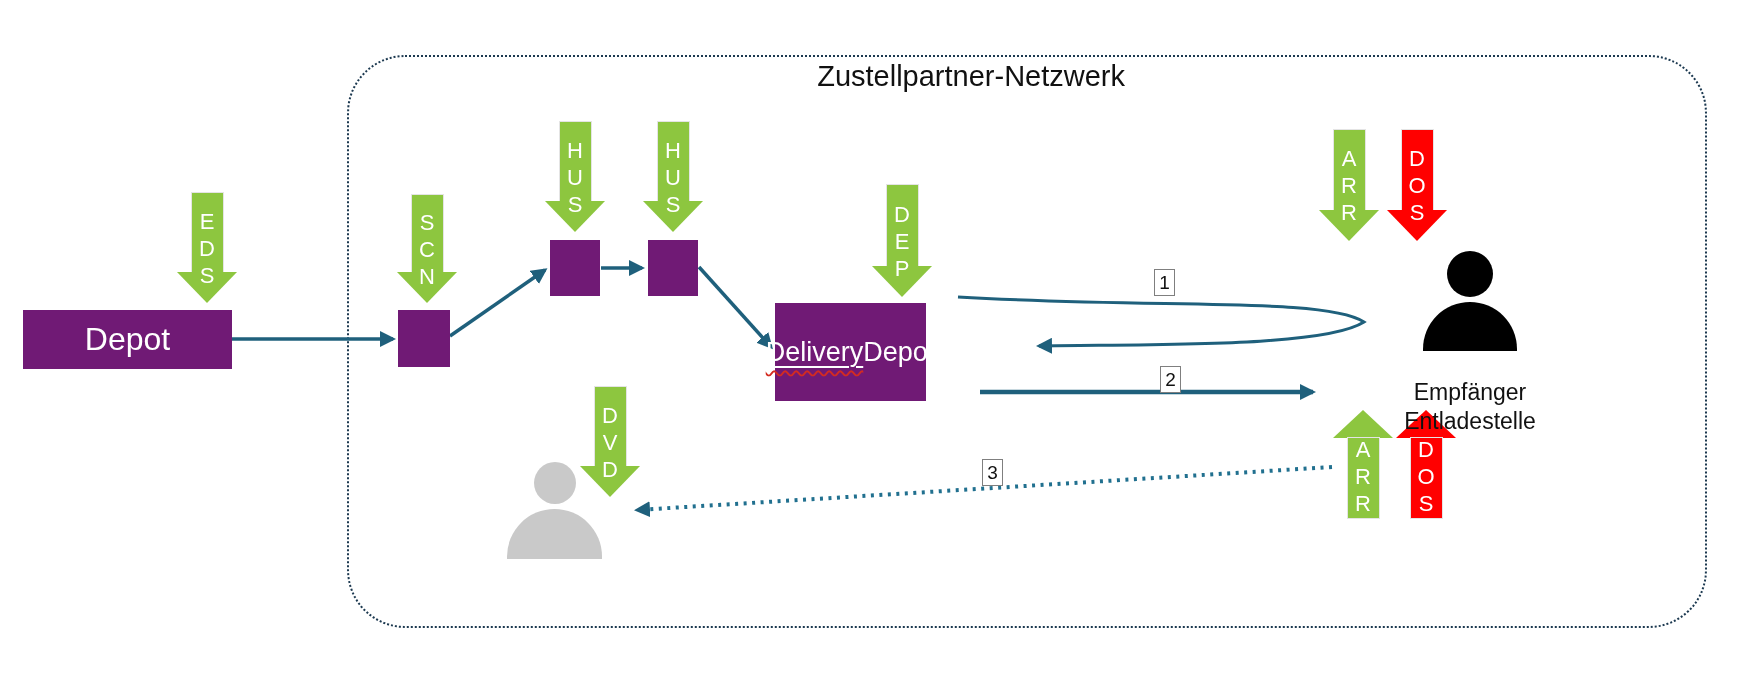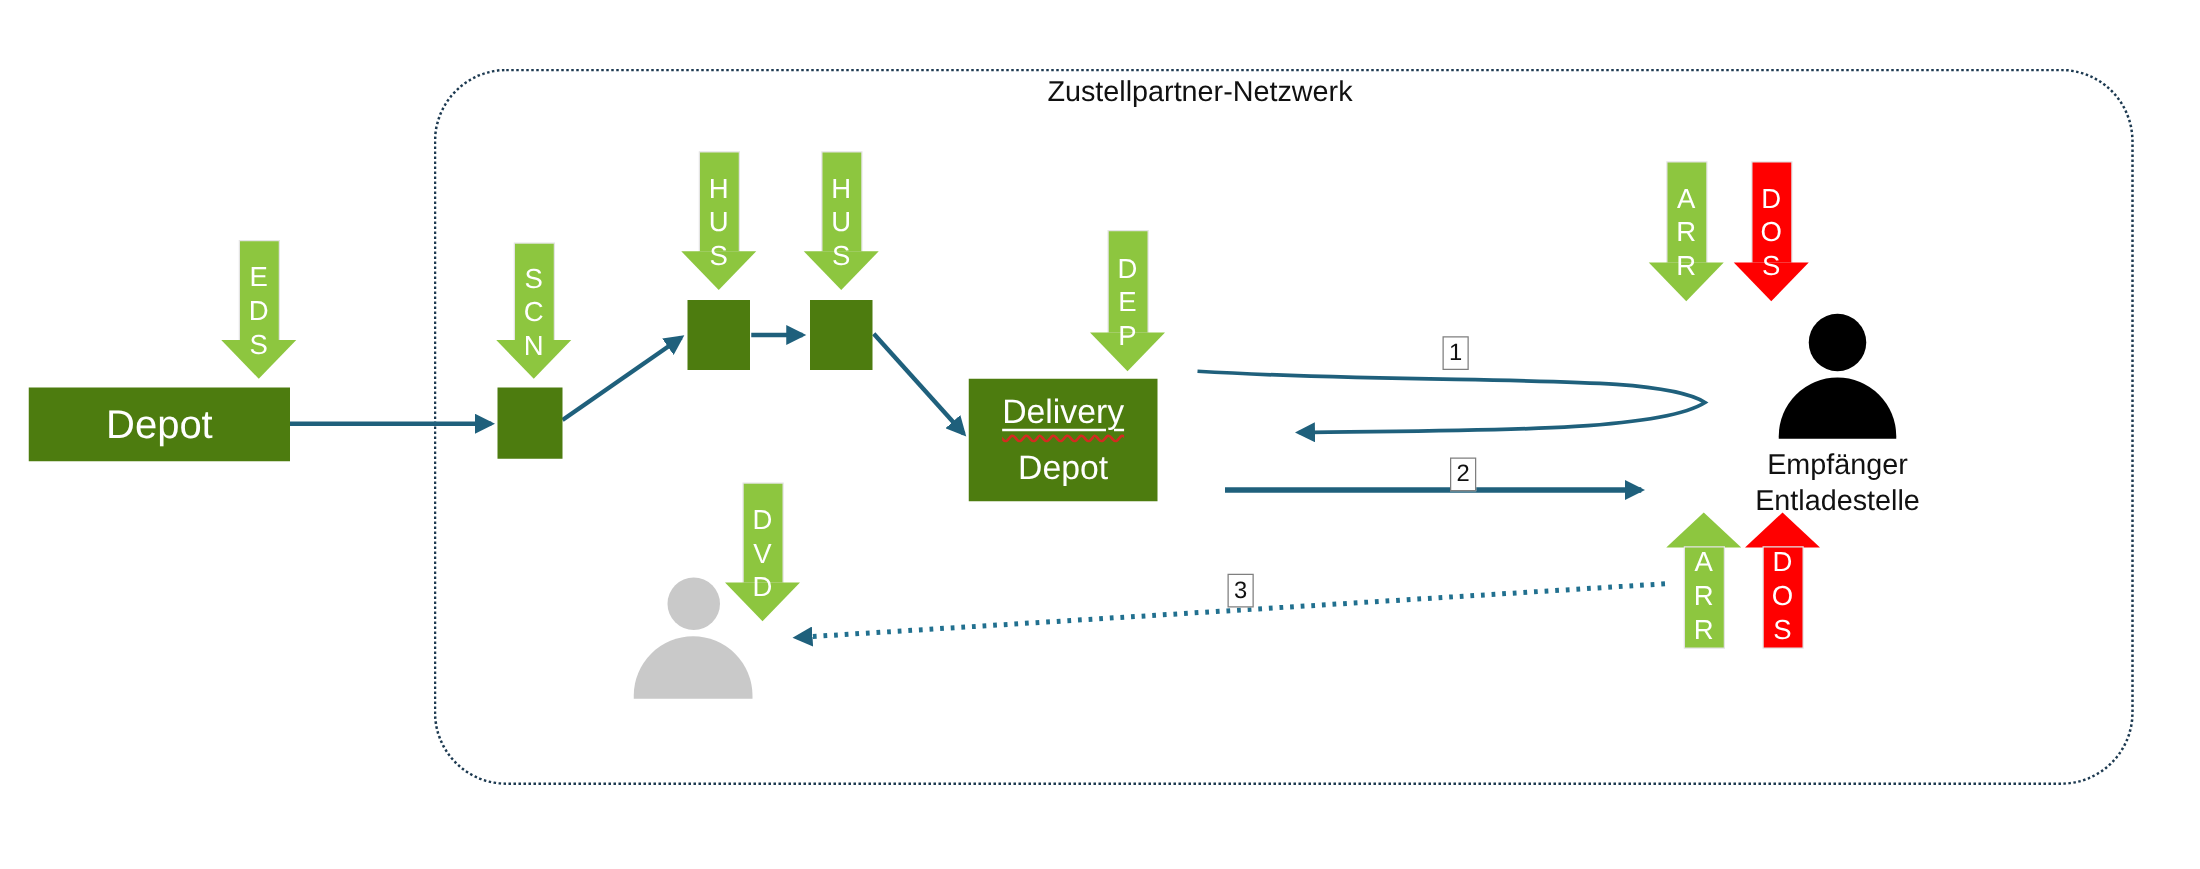--- a/index.html
+++ b/index.html
@@ -6,30 +6,30 @@
   .stage{
     position:relative;width:1760px;height:695px;overflow:hidden;
     font-family:"Liberation Sans", sans-serif;background:#fff;
   }
   
   .net-border{
     position:absolute;left:347px;top:55px;width:1360px;height:573px;
     border:2px dotted #1C3950;border-radius:58px;box-sizing:border-box;
   }
   .title{
-    position:absolute;left:795px;top:60px;width:330px;text-align:center;
-    font-size:23px;color:#111;white-space:nowrap;
+    position:absolute;left:795px;top:60px;width:330px;text-align:right;
+    font-size:29px;color:#111;white-space:nowrap;
   }
   
   svg.connectors{position:absolute;left:0;top:0;width:1760px;height:695px;}
   
-  .slate{background:#4d7c0f;position:absolute;box-sizing:border-box;}
+  .slate{background:#701a75;position:absolute;box-sizing:border-box;}
   .depot-node{left:23px;top:310px;width:209px;height:59px;display:flex;align-items:center;justify-content:center;}
   .depot-node span{color:#fff;font-size:32px;}
-  .dd-node{left:775px;top:303px;width:151px;height:98px;display:flex;flex-direction:column;align-items:center;justify-content:center;}
+  .dd-node{left:775px;top:303px;width:151px;height:98px;display:flex;flex-direction:row;align-items:center;justify-content:center;}
   .dd-line{color:#fff;font-size:27px;line-height:45px;}
   .sq1{left:398px;top:310px;width:52px;height:57px;}
   .sq2{left:550px;top:240px;width:50px;height:56px;}
   .sq3{left:648px;top:240px;width:50px;height:56px;}
   
   .u-solid{text-decoration:underline;text-decoration-thickness:2px;text-underline-offset:5px;}
   .u-wavy{text-decoration:underline wavy #D42B20;text-decoration-thickness:1.5px;text-underline-offset:9px;}
   
   .sarrow{position:absolute;width:60px;display:flex;flex-direction:column;align-items:center;}
   .green{--ac:#8DC63F;}
@@ -54,21 +54,21 @@
   .person .torso{border-radius:48px 48px 0 0;margin-top:5px;}
   .person.black .head,.person.black .torso{background:#000;}
   .person.gray .head,.person.gray .torso{background:#C9C9C9;}
   .p-empfaenger{left:1423px;top:251px;width:94px;}
   .p-empfaenger .head{width:46px;height:46px;}
   .p-empfaenger .torso{width:94px;height:49px;}
   .p-ruecksende{left:507px;top:462px;width:95px;}
   .p-ruecksende .head{width:42px;height:42px;}
   .p-ruecksende .torso{width:95px;height:50px;}
   .caption{position:absolute;text-align:center;font-size:23px;line-height:29px;color:#111;}
-  .cap-empfaenger{left:1385px;top:357px;width:170px;}
+  .cap-empfaenger{left:1385px;top:378px;width:170px;}
   .cap-ruecksende{left:474px;top:562px;width:160px;line-height:31px;}
 </style>
 </head>
 <body>
 
 <div class="stage">
 
   <div class="net-border"></div>
   <div class="title">Zustellpartner-Netzwerk</div>
 

